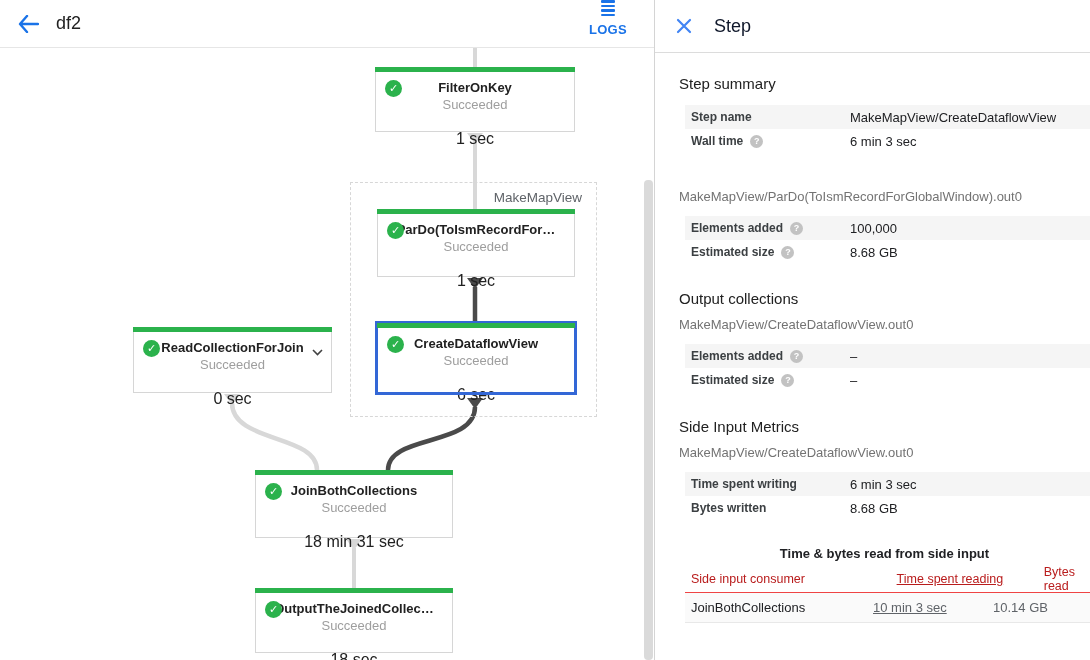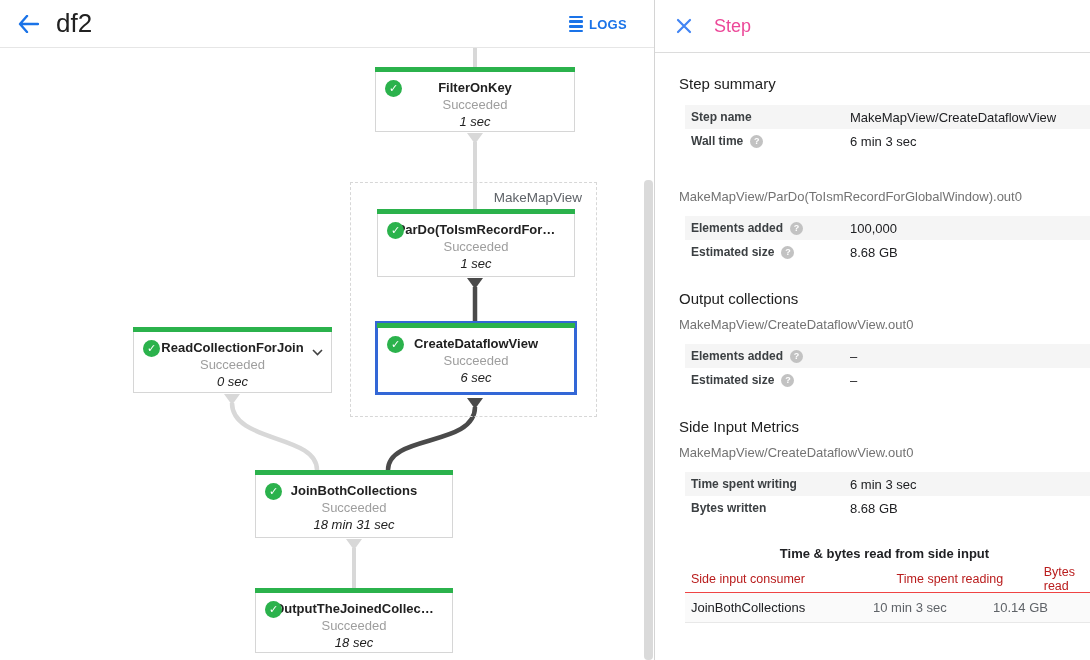--- a/index.html
+++ b/index.html
@@ -4,76 +4,76 @@
 <style>
   * { margin:0; padding:0; box-sizing:border-box; }
   html,body { width:1090px; height:660px; overflow:hidden; background:#fff;
     font-family:"Liberation Sans","DejaVu Sans",sans-serif; color:#212121; }
   .stage { position:relative; width:1090px; height:660px; }
 
   
   .toolbar { position:absolute; left:0; top:0; width:654px; height:48px; background:#fff;
     border-bottom:1px solid #e6e6e6; display:flex; align-items:center; }
   .back-btn { margin-left:12px; width:32px; height:32px; display:flex; align-items:center; justify-content:center; cursor:pointer; }
-  .job-title { margin-left:12px; font-size:26px; color:#212121; }
+  .job-title { margin-left:12px; font-size:18px; color:#212121; }
   .logs-btn { position:absolute; right:27px; top:0; height:48px; display:flex; align-items:center; gap:6px;
-    color:#1a73e8; font-size:13px; font-weight:bold; letter-spacing:.3px; cursor:pointer; }
+    color:#1a73e8; font-size:13px; font-weight:bold; letter-spacing:.3px; cursor:pointer;flex-direction:column; }
   .logs-icon { display:flex; flex-direction:column; gap:2px; }
   .logs-icon i { display:block; width:14px; height:2.6px; background:#1a73e8; border-radius:1px; }
 
   
   .canvas { position:absolute; left:0; top:48px; width:654px; height:612px; background:#fff; }
   .edges { position:absolute; left:0; top:0; }
 
   .group-box { position:absolute; left:350px; top:134px; width:247px; height:235px;
     border:1px dashed #d7d7d7; background:transparent; }
   .group-label { position:absolute; right:14px; top:7px; display:flex; align-items:center; gap:6px;
     font-size:13.5px; color:#5f6368; cursor:pointer;flex-direction:column; }
 
   .node { position:absolute; background:#fff; border:1px solid #d6d6d6; text-align:center; cursor:pointer; }
   .node-bar { position:absolute; left:-1px; top:-1px; right:-1px; height:5px; background:#2bb24c; }
   .check { position:absolute; left:9px; top:12px; width:17px; height:17px; border-radius:50%;
     background:#2bb24c; color:#fff; font-size:11px; line-height:17px; text-align:center;
     font-family:"DejaVu Sans",sans-serif; font-weight:bold; }
   .node-title { margin-top:12px; font-size:13px; font-weight:bold; color:#212121; }
   .node-status { margin-top:2px; font-size:13px; color:#9e9e9e; }
-  .node-time { margin-top:2px; font-size:13px; color:#212121;font-style:italic; }
+  .node-time { margin-top:18px; font-size:16px; color:#212121; }
   .node.selected { outline:3px solid #3367d6; outline-offset:-1px; }
   .node-chevron { position:absolute; right:8px; top:14px; cursor:pointer; }
 
   .vscroll { position:absolute; left:644px; top:132px; width:9px; height:480px; background:#dadada; border-radius:4px; }
 
   .divider { position:absolute; left:654px; top:0; width:1px; height:660px; background:#d4d4d4; }
 
   
   .panel { position:absolute; left:655px; top:0; width:435px; height:660px; background:#fff; overflow:hidden; }
   .panel-header { height:53px; border-bottom:1px solid #dcdcdc; display:flex; align-items:center; }
   .close-btn { margin-left:17px; width:24px; height:24px; display:flex; align-items:center; justify-content:center; cursor:pointer; }
-  .panel-title { margin-left:18px; font-size:18px; color:#ec4899; }
+  .panel-title { margin-left:18px; font-size:18px; color:#0f172a; }
 
   .panel-body { padding:22px 0 0 0; }
   .section-heading { margin:0 6px 0 24px; font-size:15px; font-weight:normal; color:#212121; }
   .collection-name { margin:10px 0 0 24px; font-size:13px; color:#737373; }
   .kv-rows { margin:12px 0 0 30px; }
   .panel-body > .kv-rows.first { margin-top:13px; }
   .kv-row { display:flex; align-items:center; height:24px; padding-left:6px; }
   .kv-row.alt { background:#f5f5f5; }
   .kv-label { width:159px; font-size:12px; font-weight:bold; color:#3c4043; display:flex; align-items:center; gap:7px; }
   .kv-value { font-size:13px; color:#202124; }
   .help-icon { width:13px; height:13px; border-radius:50%; background:#c2c2c2; color:#fff;
     font-size:9px; line-height:13px; text-align:center; font-weight:bold; cursor:pointer; flex:none; }
   .gap { height:26px; }
 
   .subtable-heading { margin:26px 0 0 24px; font-size:13px; font-weight:bold; color:#202124;text-align:center; }
   .subtable { margin:4px 0 0 30px; }
   .st-row { display:flex; align-items:center; padding:0 15px 0 6px; }
   .st-head { height:28px; border-bottom:1px solid #ef4444; color:#b91c1c; font-size:12.5px;gap:34px; }
   .st-data { height:30px; border-bottom:1px solid #e8e8e8; background:#fafafa; font-size:13px; }
   .st-col1 { width:182px; }
-  .st-col2 { width:120px; }
+  .st-col2 { width:120px;text-decoration:underline; }
   .st-col3 { flex:1; text-align:left; }
   .st-data .st-col1 { color:#202124; }
   .st-data .st-col2, .st-data .st-col3 { color:#5f6368; }
 </style>
 </head>
 <body>
 
 <div class="stage">
 
   <div class="toolbar">

